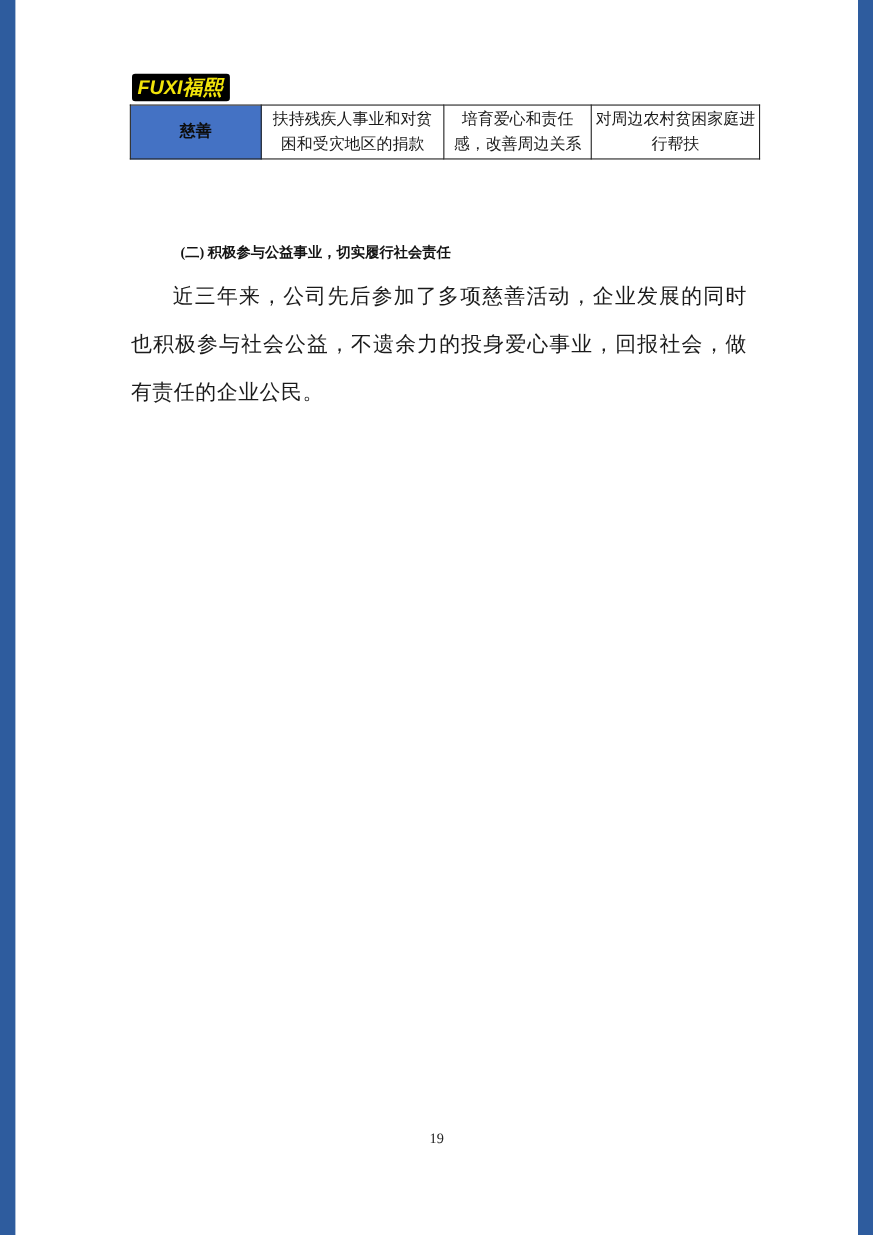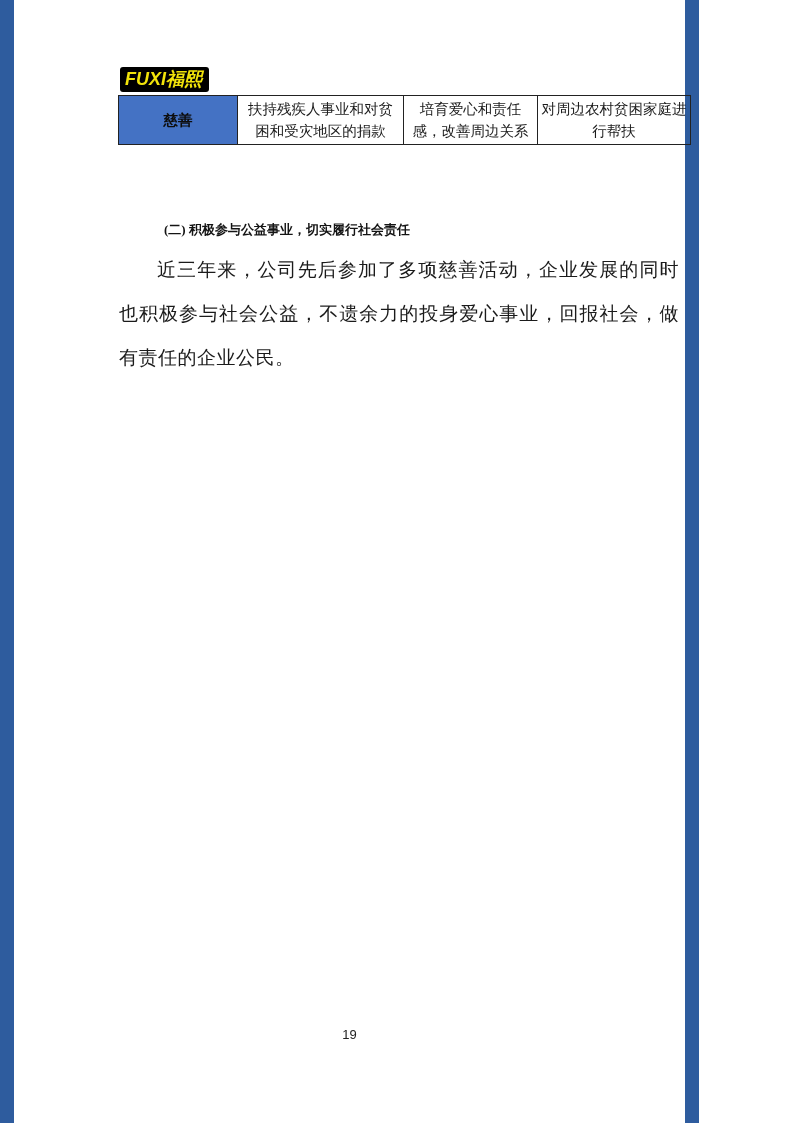--- a/index.html
+++ b/index.html
@@ -5,21 +5,21 @@
   :root{
     --table-header-bg:#4472C4;
     --side-bar:#2E5C9E;
     --logo-bg:#000000;
     --logo-text:#F2E40A;
   }
   *{box-sizing:border-box;margin:0;padding:0;}
   html,body{background:#ffffff;}
   .page{
     position:relative;
-    width:699px;height:1123px;
+    width:794px;height:1123px;
     background:#ffffff;
     font-family:"Liberation Serif","DejaVu Serif",serif;
     color:#1b1b1b;
     overflow:hidden;
   }
   .edge-bar{
     position:absolute;top:0;bottom:0;width:14px;
     background:var(--side-bar,#2E5C9E);
   }
   .edge-bar.left{left:0;}
@@ -73,21 +73,21 @@
     line-height:44px;
     text-align:justify;
     text-indent:38px;
     letter-spacing:0.5px;
     color:#1b1b1b;
   }
   .page-number{
     position:absolute;left:0;right:0;top:1027px;
     text-align:center;
     font-size:13px;
-    font-family:Liberation Sans, sans-serif;
+    font-family:Liberation Serif, serif;
     color:#222222;
   }
 </style>
 </head>
 <body>
 
 <div class="page">
 
   <div class="edge-bar left"></div>
   <div class="edge-bar right"></div>

